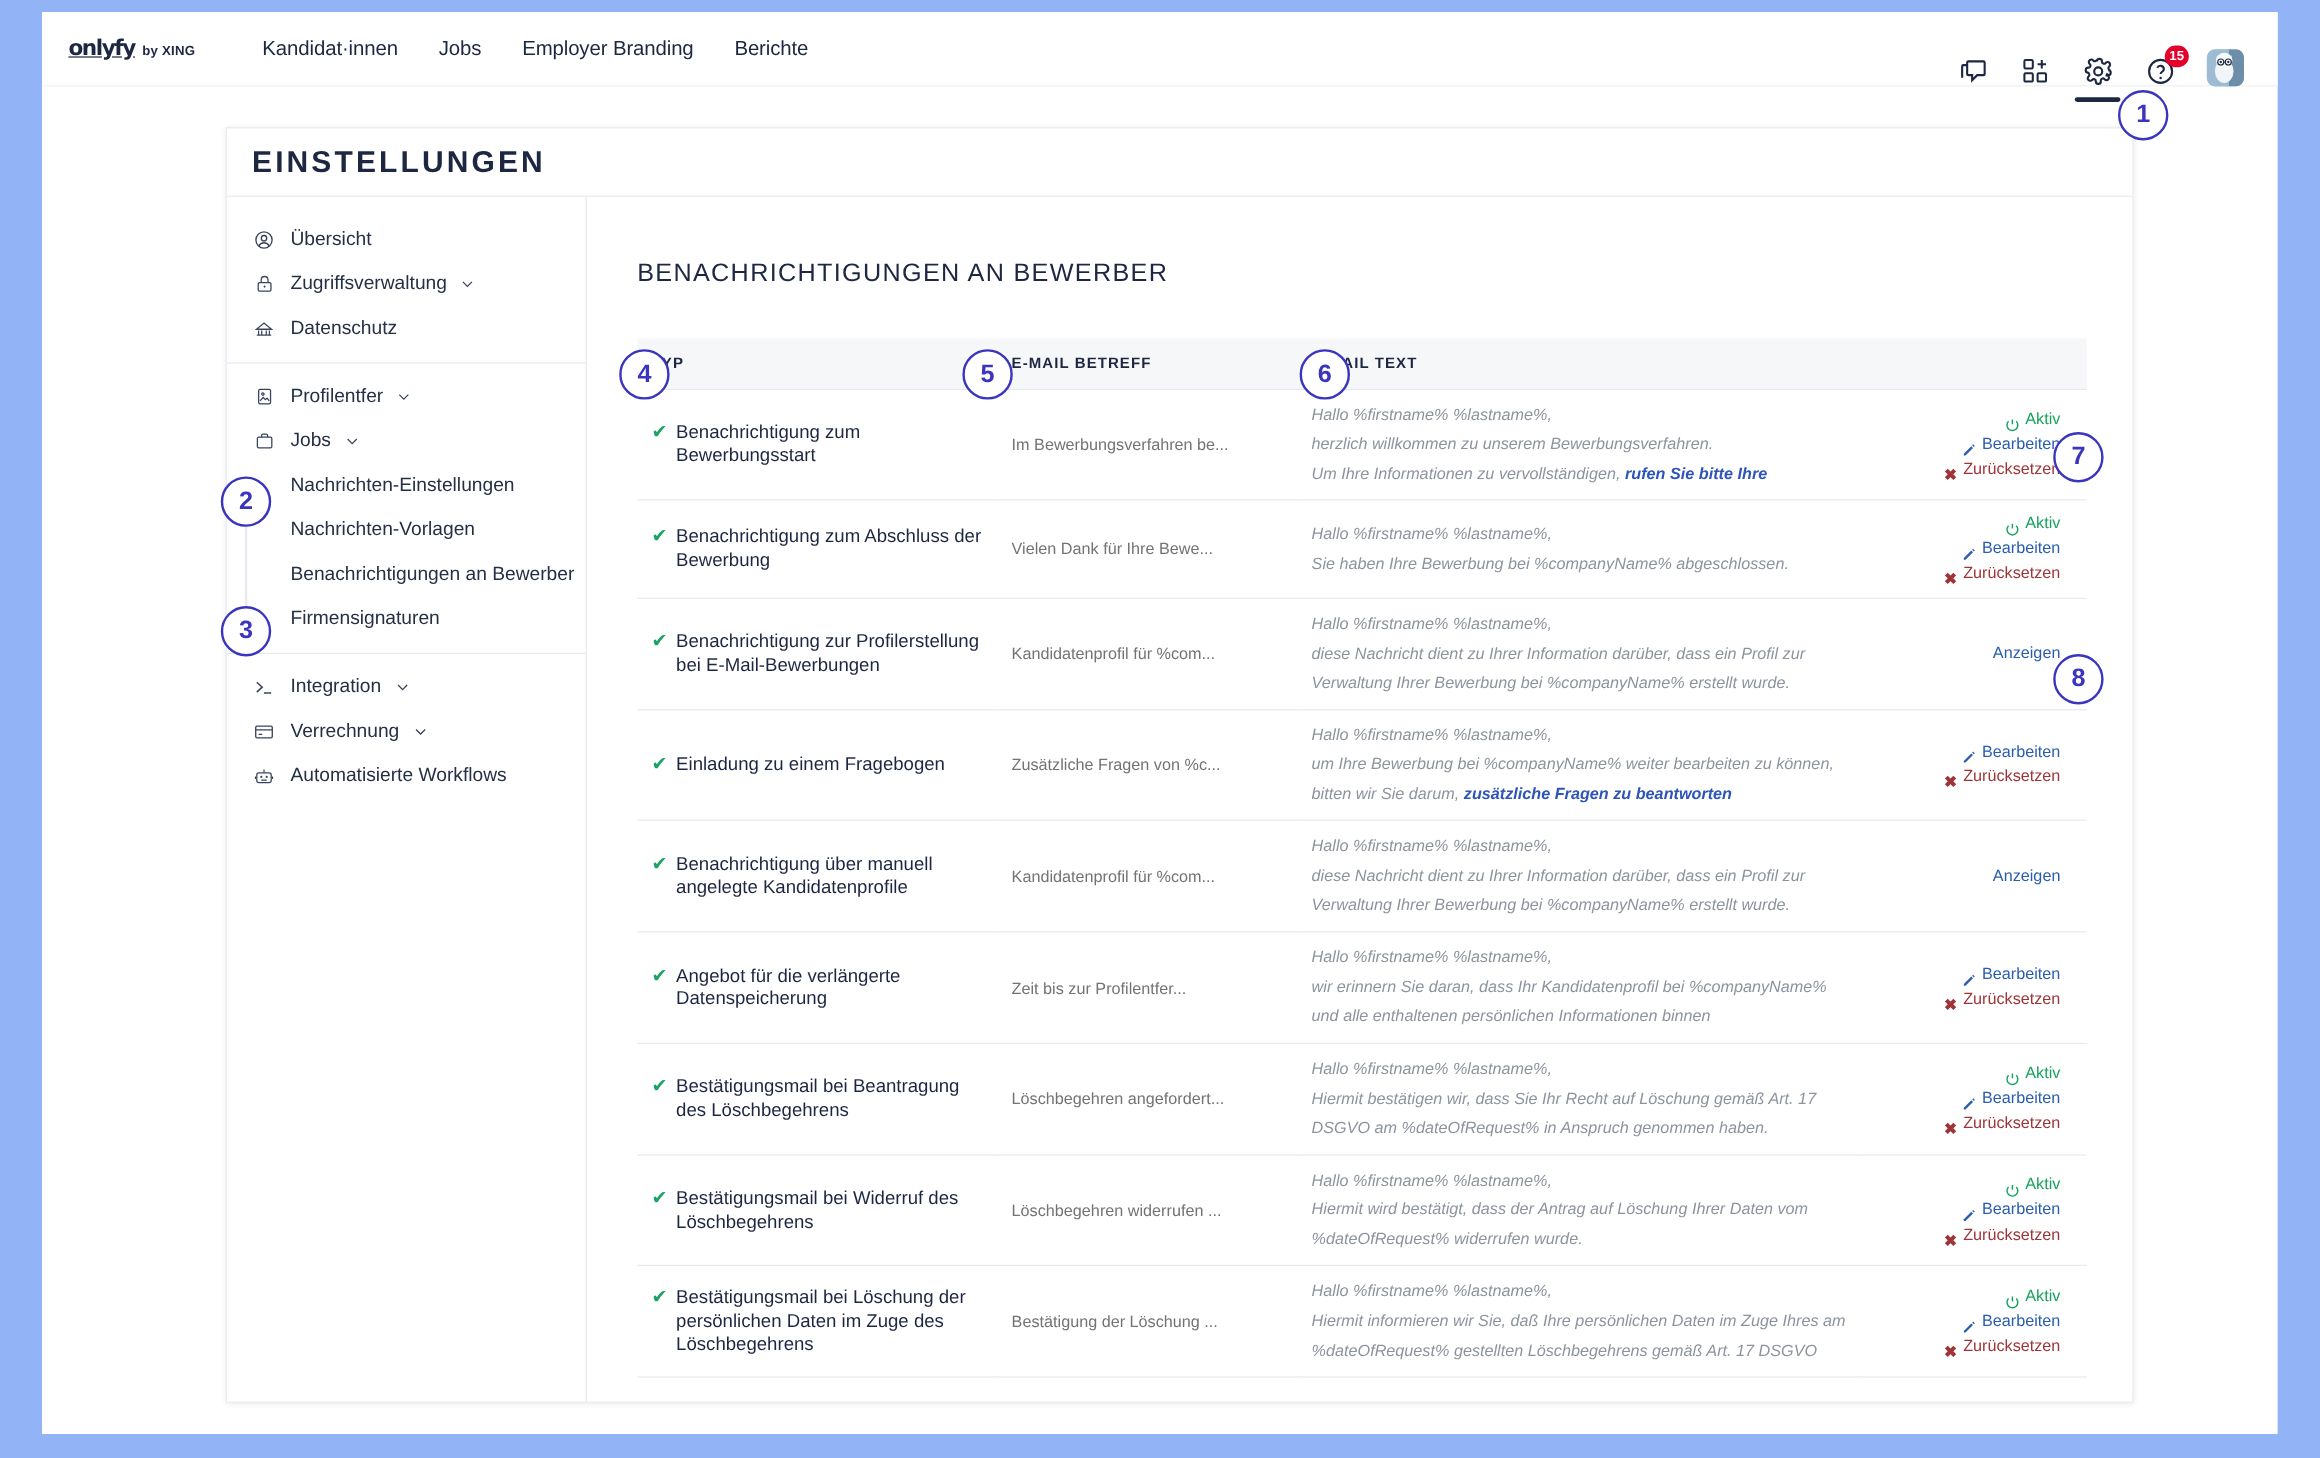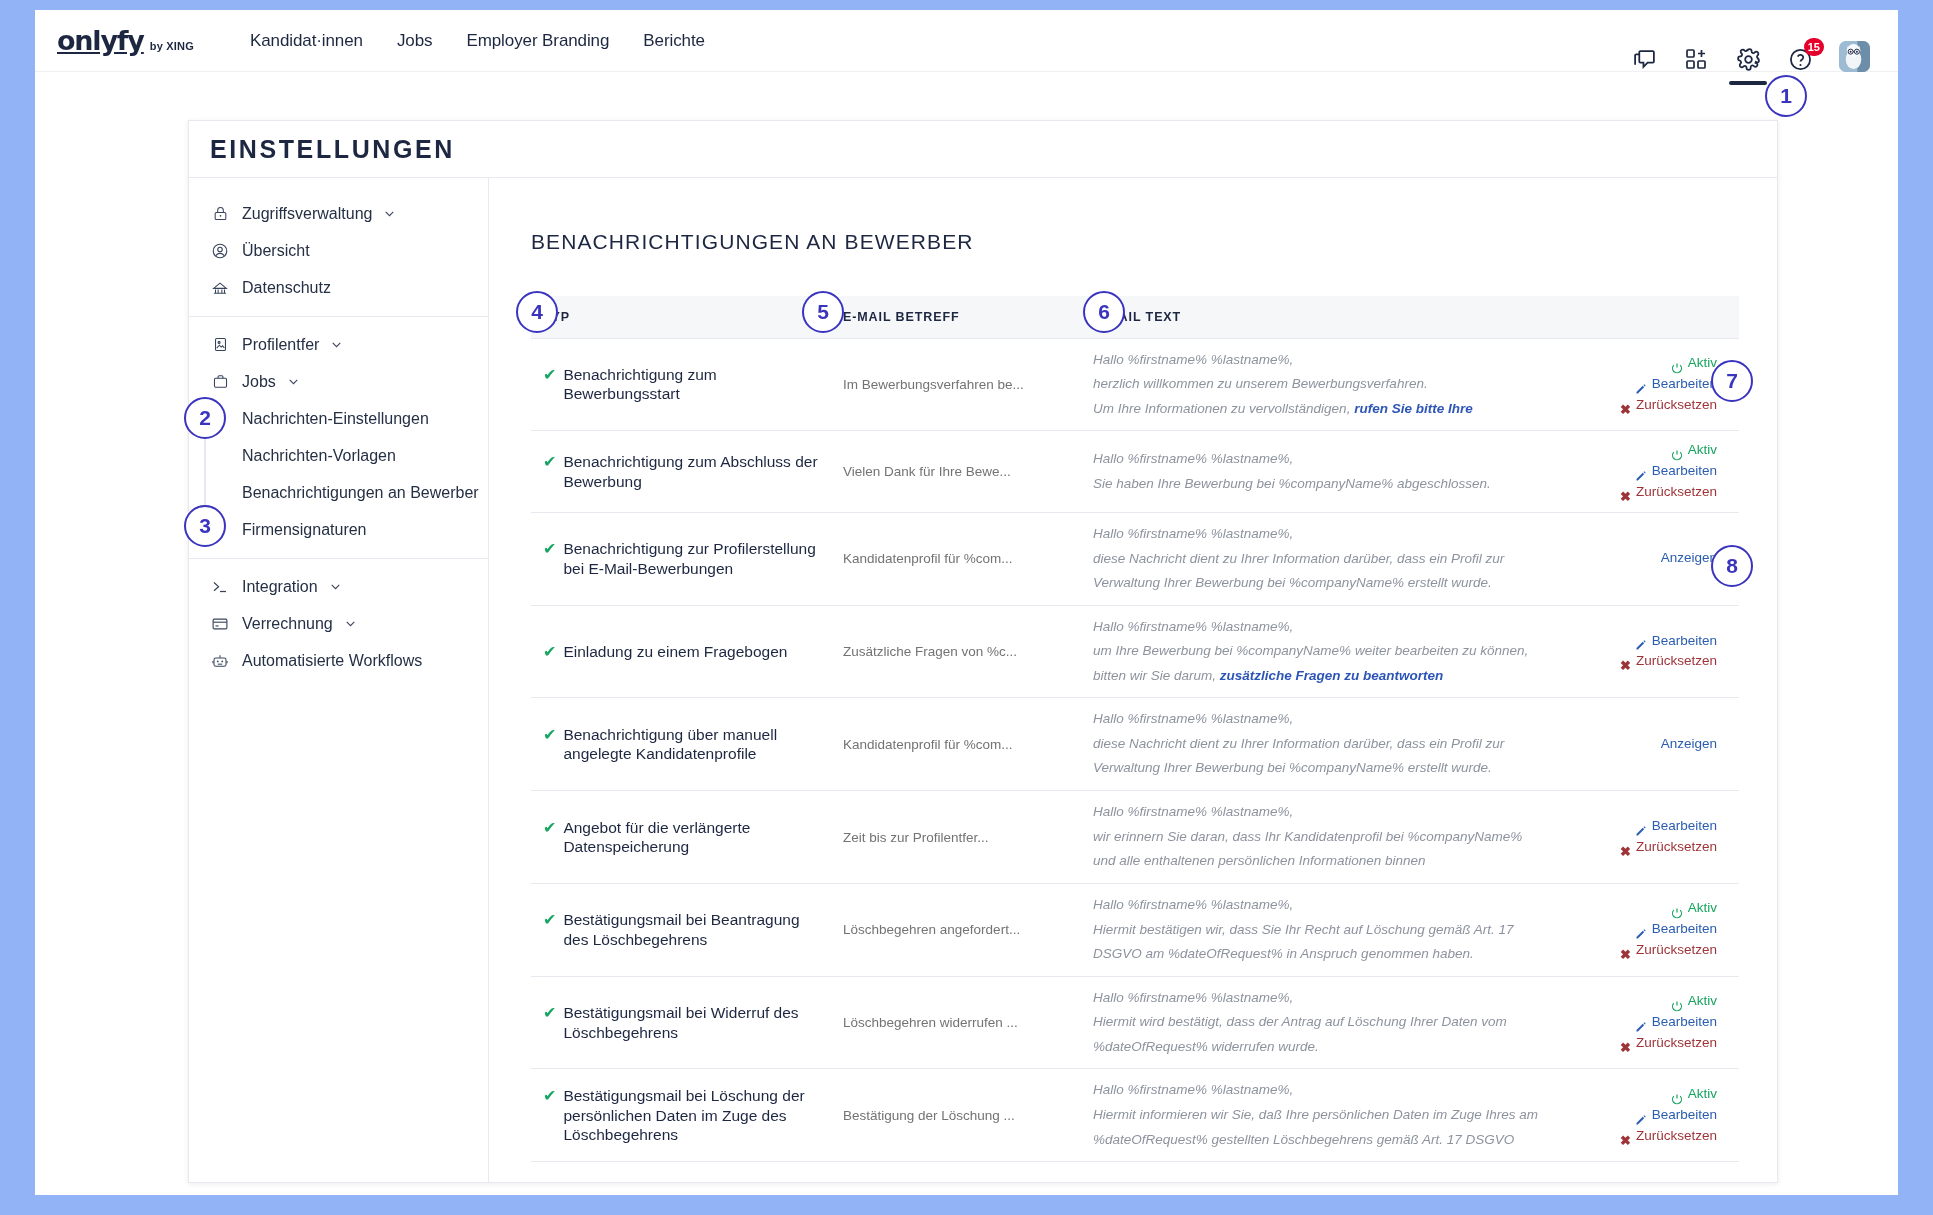--- a/index.html
+++ b/index.html
@@ -22,21 +22,21 @@
     height: 62px;
     background: #ffffff;
     border-bottom: 1px solid #eef0f3;
     display: flex;
     align-items: center;
   }
   .logo-wrap { display: flex; align-items: baseline; margin-left: 22px; }
   .logo-word {
     font-family: "DejaVu Sans", sans-serif;
     font-weight: 700;
-    font-size: 27px;
+    font-size: 18px;
     letter-spacing: -1.2px;
     color: #1d2741;
     text-decoration: underline;
   }
   .logo-by {
     font-size: 11px; font-weight: 700; color: #1d2741;
     margin-left: 6px; letter-spacing: .2px;
   }
   .nav-links { display: flex; align-items: center; margin-left: 56px; gap: 34px; }
   .nav-link {
@@ -59,21 +59,21 @@
     text-align: center; padding: 0 4px;
   }
   .avatar {
     width: 31px; height: 31px; border-radius: 7px; overflow: hidden;
     background: #a8c4d8; cursor: pointer; position: relative;
   }
 
   
   .card {
     position: absolute;
-    left: 153px; top: 110px;
+    left: 153px; top: 96px;
     width: 1590px; height: 1063px;
     background: #ffffff;
     border: 1px solid #e7e9ee;
     box-shadow: 0 1px 5px rgba(30,40,70,.09);
     display: flex;
     flex-direction: column;
   }
   .card-title {
     height: 57px; flex: none;
     display: flex; align-items: center;
@@ -235,42 +235,42 @@
   <div class="card">
     <div class="card-title">EINSTELLUNGEN</div>
 
     <div class="card-body">
 
       <div class="settings-menu">
 
         <div class="menu-group">
           <div class="menu-item">
             <span class="mi-icon">
+              <svg width="18" height="18" viewBox="0 0 24 24" fill="none" stroke="#39445c" stroke-width="1.5">
+                <circle cx="12" cy="12" r="9"></circle>
+                  <circle cx="12" cy="10" r="3"></circle>
+                <path d="M6.3 18.6a6.4 6.4 0 0 1 11.4 0"></path>
+              </svg>
+            </span>
+            <span>Übersicht</span>
+          </div>
+          <div class="menu-item">
+            <span class="mi-icon">
               <svg width="17" height="17" viewBox="0 0 24 24" fill="none" stroke="#39445c" stroke-width="1.5">
                 <rect x="4.5" y="10.5" width="15" height="10" rx="1.6"></rect>
                 <path d="M8 10.5V7.4a4 4 0 0 1 8 0v3.1"></path>
                 <circle cx="12" cy="15.3" r="1.2" fill="#39445c" stroke="none"></circle>
               </svg>
             </span>
             <span>Zugriffsverwaltung</span>
             <span class="chev">
               <svg width="13" height="13" viewBox="0 0 24 24" fill="none" stroke="#39445c" stroke-width="2">
                   <path d="M5 9l7 7 7-7"></path>
                 </svg>
             </span>
-          </div>
-          <div class="menu-item">
-            <span class="mi-icon">
-              <svg width="18" height="18" viewBox="0 0 24 24" fill="none" stroke="#39445c" stroke-width="1.5">
-                <circle cx="12" cy="12" r="9"></circle>
-                  <circle cx="12" cy="10" r="3"></circle>
-                <path d="M6.3 18.6a6.4 6.4 0 0 1 11.4 0"></path>
-              </svg>
-            </span>
-            <span>Übersicht</span>
           </div>
           <div class="menu-item">
             <span class="mi-icon">
               <svg width="18" height="18" viewBox="0 0 24 24" fill="none" stroke="#39445c" stroke-width="1.4">
                 <path d="M4 19h16M6 19v-5M18 19v-5M9.5 19v-5M14.5 19v-5M3.5 12.5h17L12 5.5z"></path>
               </svg>
             </span>
             <span>Datenschutz</span>
           </div>
         </div>

